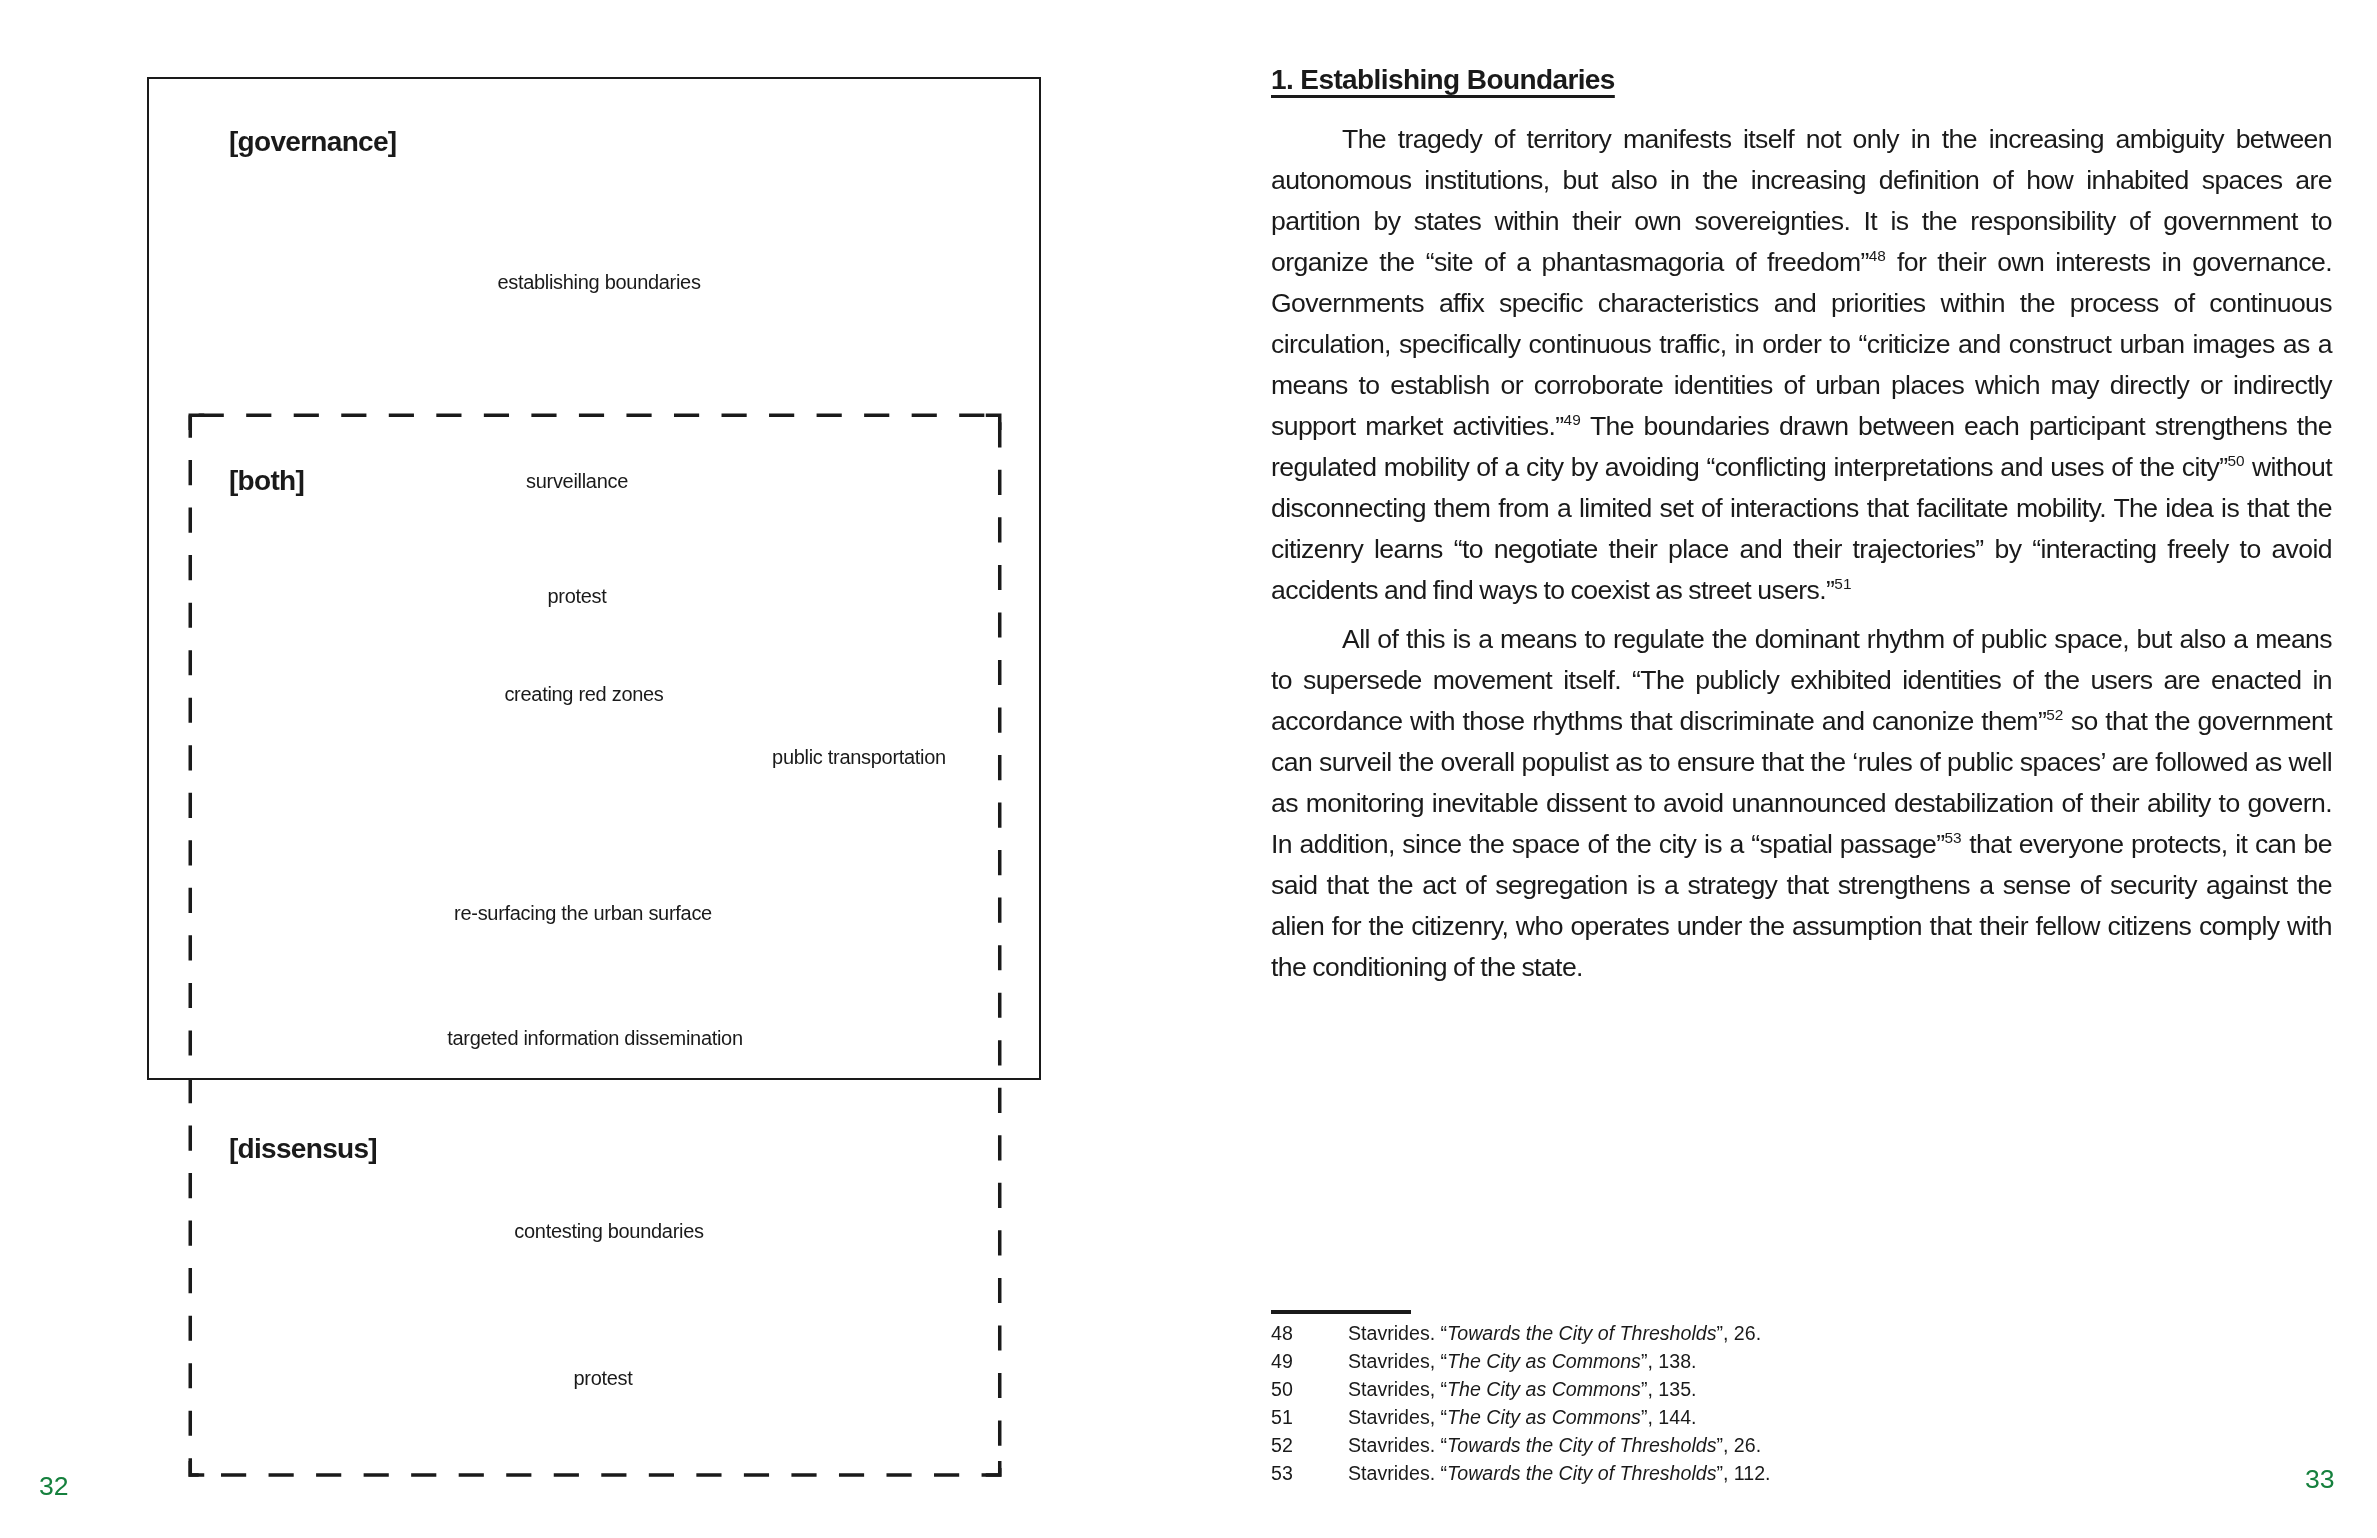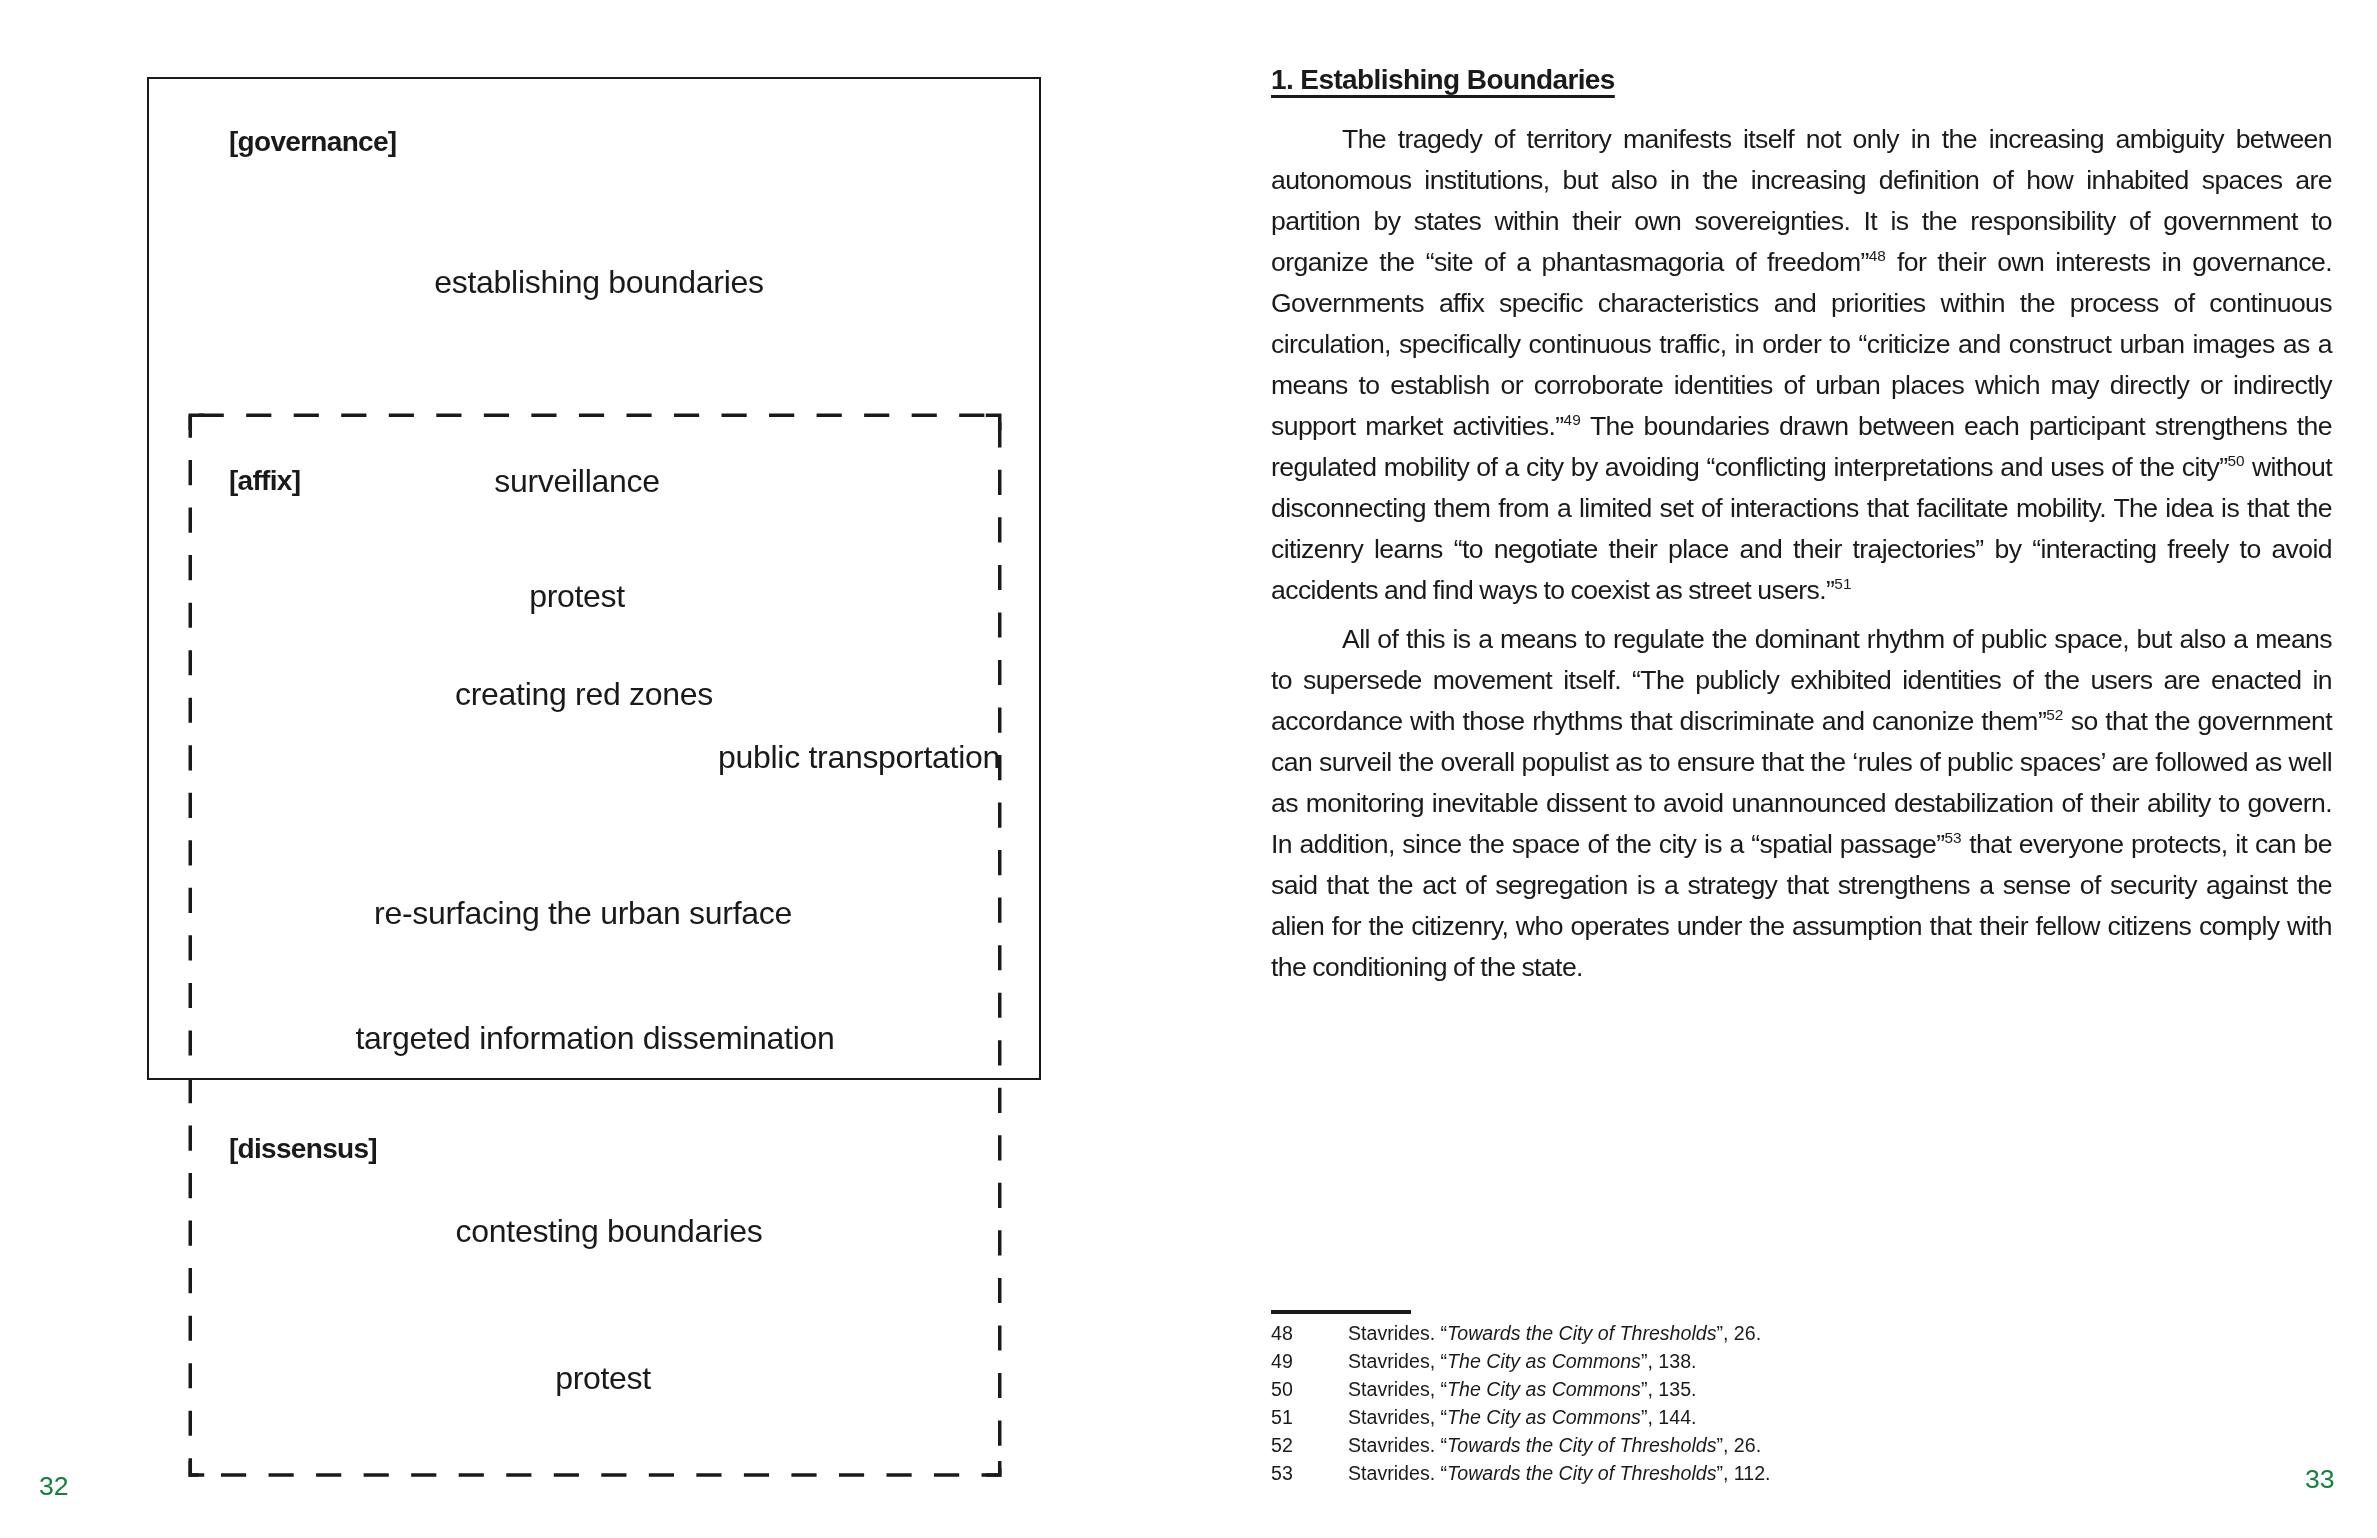--- a/index.html
+++ b/index.html
@@ -8,21 +8,21 @@
   .page-left, .page-right { position:absolute; top:0; height:1538px; }
   .page-left { left:0; width:1189px;margin-top:7px; }
 
   
   .solid-box { position:absolute; left:147px; top:70px; width:894px; height:1003px;
                border:2.8px solid #1a1a1a; box-sizing:border-box; }
   .dash-svg { position:absolute; left:183px; top:402px; }
 
   .diag-label { position:absolute; font-size:28px; font-weight:bold; letter-spacing:-0.7px;
                 transform:translateY(-50%); }
-  .diag-item { position:absolute; font-size:32px; letter-spacing:-0.3px; font-weight:normal;
+  .diag-item { position:absolute; font-size:20px; letter-spacing:-0.3px; font-weight:normal;
                transform:translate(-50%,-50%); color:#1a1a1a; }
 
   .page-num { position:absolute; font-size:26.6px; color:#15803d; }
 
   
   .heading { position:absolute; left:1271px; top:64px; font-size:28px; font-weight:bold;
              text-decoration:underline; text-decoration-thickness:2.8px; text-underline-offset:5.6px;
              letter-spacing:-0.6px; }
   .body-text { position:absolute; left:1271px; width:1061px; top:119px;
                font-size:26.6px; line-height:41px; text-align:justify; letter-spacing:-0.6px; word-spacing:-0.7px; }
@@ -46,21 +46,21 @@
 
     <path d="M10 30 V9 H30" fill="none" stroke="#1a1a1a" stroke-width="5"></path>
     <path d="M1148 9 H1168 V30" fill="none" stroke="#1a1a1a" stroke-width="5"></path>
     <path d="M10 1505 V1525 H30" fill="none" stroke="#1a1a1a" stroke-width="5"></path>
     <path d="M1148 1525 H1168 V1505" fill="none" stroke="#1a1a1a" stroke-width="5"></path>
   </svg>
 
   <div class="diag-label" style="left:229px; top:135px;">[governance]</div>
   <div class="diag-item" style="left:599px; top:275px;">establishing boundaries</div>
 
-  <div class="diag-label" style="left:229px; top:474px;">[affix]</div>
+  <div class="diag-label" style="left:229px; top:474px;">[both]</div>
   <div class="diag-item" style="left:577px; top:474px;">surveillance</div>
   <div class="diag-item" style="left:577px; top:589px;">protest</div>
   <div class="diag-item" style="left:584px; top:687px;">creating red zones</div>
   <div class="diag-item" style="left:859px; top:750px;">public transportation</div>
   <div class="diag-item" style="left:583px; top:906px;">re-surfacing the urban surface</div>
   <div class="diag-item" style="left:595px; top:1031px;">targeted information dissemination</div>
 
   <div class="diag-label" style="left:229px; top:1142px;">[dissensus]</div>
   <div class="diag-item" style="left:609px; top:1224px;">contesting boundaries</div>
   <div class="diag-item" style="left:603px; top:1371px;">protest</div>

